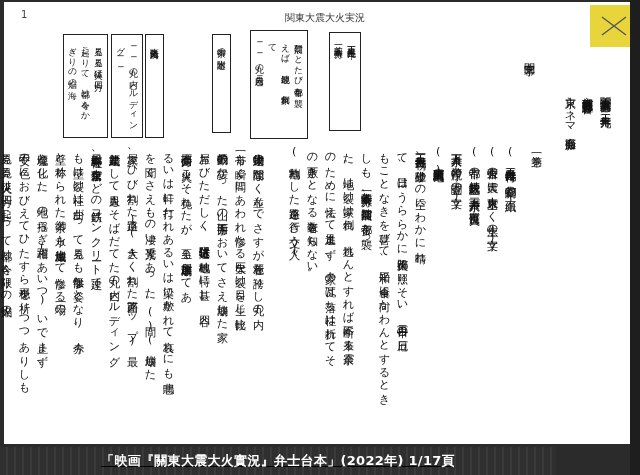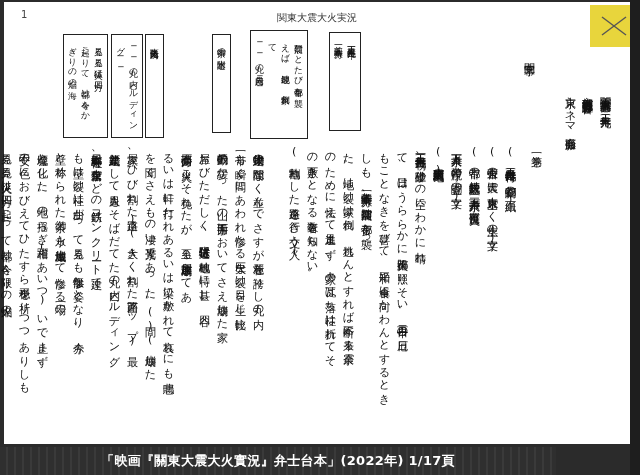--- a/index.html
+++ b/index.html
@@ -9,37 +9,37 @@
     font-family:"DejaVu Sans", sans-serif;
   }
   .page {
     position:absolute; left:4px; top:2px; width:626px; height:442px;
     background:#ffffff;
   }
   .right-edge {
     position:absolute; left:630px; top:0; width:10px; height:475px; background:#1e1e1e;
   }
   .page-num { position:absolute; left:17px; top:7px; font-size:10px; color:#444; }
-  .running-title { position:absolute; left:0; width:626px; top:9px; text-align:center; font-size:10px; color:#333; }
+  .running-title { position:absolute; left:0; width:626px; top:9px; text-align:center; font-size:10px; color:#333;padding-left:8px; }
   .close-btn {
     position:absolute; left:586px; top:3px; width:48px; height:42px; background:#e8d53c;
     display:flex; align-items:center; justify-content:center; cursor:pointer;
   }
   .vcol {
     position:absolute; writing-mode:vertical-rl; text-orientation:upright;
     font-size:11.2px; line-height:15.6px; color:#111; letter-spacing:0.5px; white-space:pre;
   }
   .vbox {
     position:absolute; border:1px solid #222; writing-mode:vertical-rl; text-orientation:upright;
     font-size:8.8px; line-height:13px; color:#111; padding:6px 2px; white-space:pre; letter-spacing:0.5px;
   }
   .bottom-bar {
     position:absolute; left:0; top:447px; width:556px; height:28px;
     background:repeating-linear-gradient(90deg,#2f2f2f 0 6px,#3a3a3a 6px 8px);
-    display:flex; align-items:center; justify-content:center;
+    display:flex; align-items:center; justify-content:center;text-decoration:underline;
   }
   .caption { color:#fff; font-size:13px; font-weight:bold; letter-spacing:0.3px; }
 </style>
 </head>
 <body>
 
 <div class="page">
   <div class="page-num">1</div>
   <div class="running-title">関東大震大火実況</div>
 

